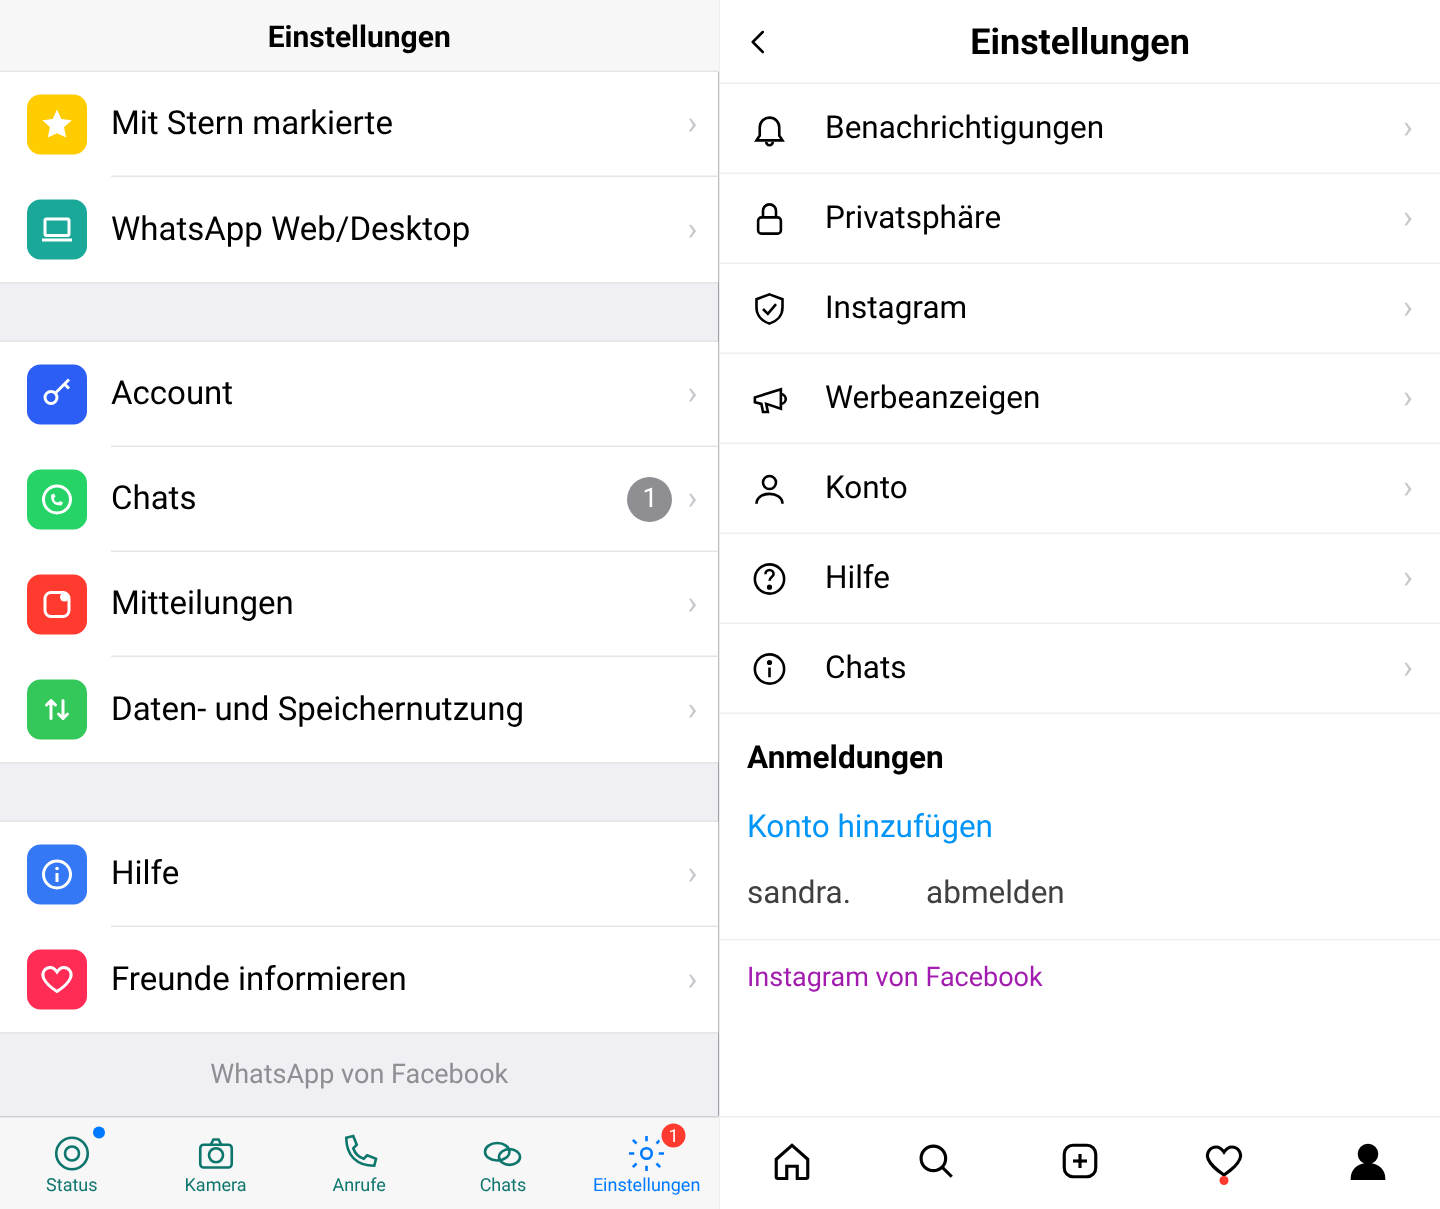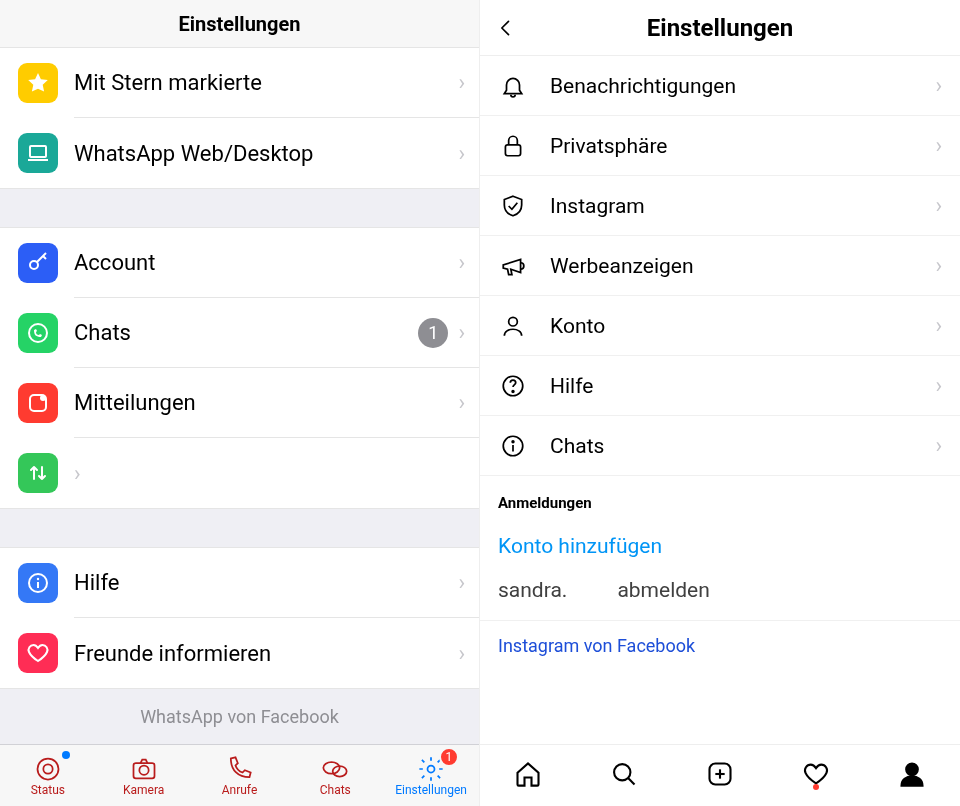--- a/index.html
+++ b/index.html
@@ -74,21 +74,21 @@
     border-top:1px solid #e5e5e5;
   }
   
   
   .wa-tabbar {
     height: 62px; background: #f7f7f7; border-top: 1px solid #d1d1d6;
     display: flex;
   }
   .wa-tab {
     flex: 1; display:flex; flex-direction:column; align-items:center; justify-content:center;
-    font-size: 12px; color: #b91c1c; cursor: pointer; position:relative;
+    font-size: 12px; color: #0f766e; cursor: pointer; position:relative;
   }
   .wa-tab.active { color: #007aff; }
   .wa-tab-icon { height: 28px; display:flex; align-items:center; justify-content:center; }
   .wa-tab-icon svg { width: 28px; height: 28px; stroke: currentColor; fill:none; stroke-width:1.5; }
   .wa-tab-badge {
     position:absolute; top:2px; right:20px;
     width:20px; height:20px; border-radius:10px; background:#ff3b30; color:#fff;
     font-size:12px; display:flex; align-items:center; justify-content:center;
     border:2px solid #f7f7f7;
   }
@@ -104,31 +104,31 @@
     min-height:60px;
     padding: 0 18px 0 18px;
     border-bottom:1px solid #f0f0f0;
     cursor:pointer;
   }
   .ig-icon { width:30px; height:30px; margin-right:22px; display:flex; align-items:center; justify-content:center; color:#000; }
   .ig-icon svg { width:26px; height:26px; stroke:currentColor; fill:none; stroke-width:1.6; }
   .ig-label { flex:1; font-size:21px; color:#000; }
   .ig-chevron { color:#c7c7cc; font-size:22px; }
   .ig-section-title {
-    font-size:15px; font-weight:700; color:#000;
+    font-size:21px; font-weight:700; color:#000;
     padding: 18px 18px 10px 18px;
   }
   .ig-link {
     font-size:21px; color:#0095f6;
     padding: 12px 18px; cursor:pointer;
   }
   .ig-linkpair { display:flex; gap:50px; padding: 8px 18px 18px 18px; border-bottom:1px solid #f0f0f0;}
   .ig-linkpair span { font-size:21px; color:#404040; cursor:pointer; }
   .ig-footer-text {
-    padding: 14px 18px; color:#1d4ed8; font-size:18px;
+    padding: 14px 18px; color:#a21caf; font-size:18px;
   }
   
   
   .ig-tabbar {
     height: 62px; border-top:1px solid #eee; display:flex; align-items:center;
     background:#fff;
   }
   .ig-tab {
     flex:1; display:flex; align-items:center; justify-content:center;
     cursor:pointer; color:#000; position:relative;
@@ -212,20 +212,21 @@
             <div class="wa-chevron chev"></div>
           </div>
         </div>
         <div class="wa-row">
           <div class="wa-icon" style="background:#34c759">
             <svg viewBox="0 0 24 24">
               <path d="M8 18V6M8 6l-3 3M8 6l3 3M16 6v12m0 0l-3-3m3 3l3-3" stroke="#fff" stroke-width="2" fill="none" stroke-linecap="round"></path>
             </svg>
           </div>
           <div class="wa-row-body">
+            <div class="wa-label">Daten- und Speichernutzung</div>
             <div class="wa-chevron chev"></div>
           </div>
         </div>
       </div>
       <div class="wa-spacer"></div>
       <div class="wa-group">
         <div class="wa-row">
           <div class="wa-icon" style="background:#3478f6">
             <svg viewBox="0 0 24 24">
               <circle cx="12" cy="12" r="9" fill="none" stroke="#fff" stroke-width="2"></circle>

